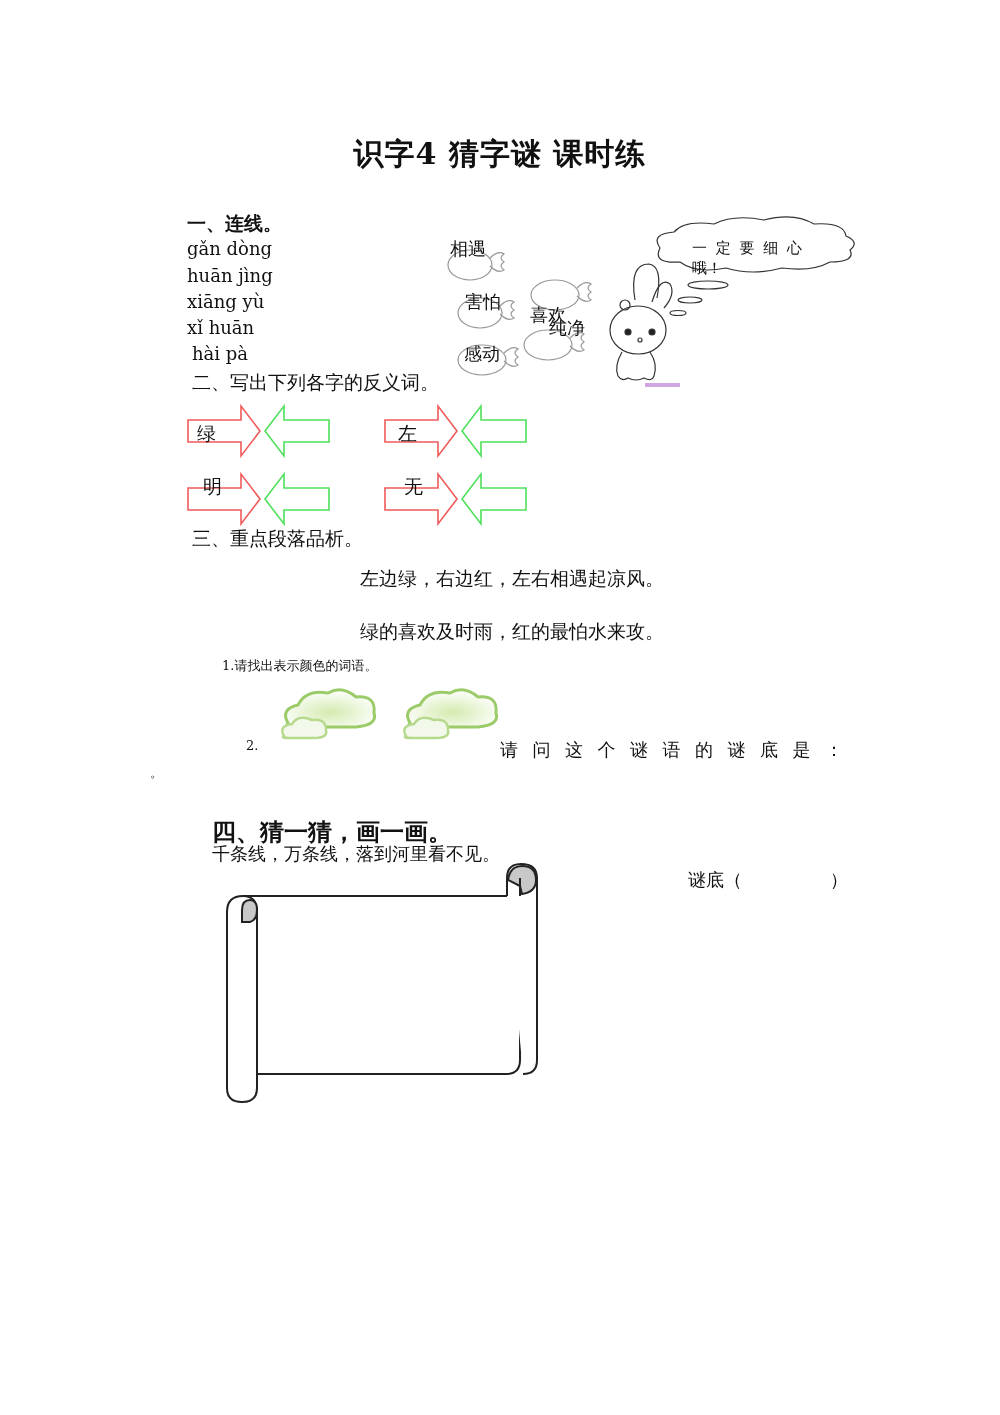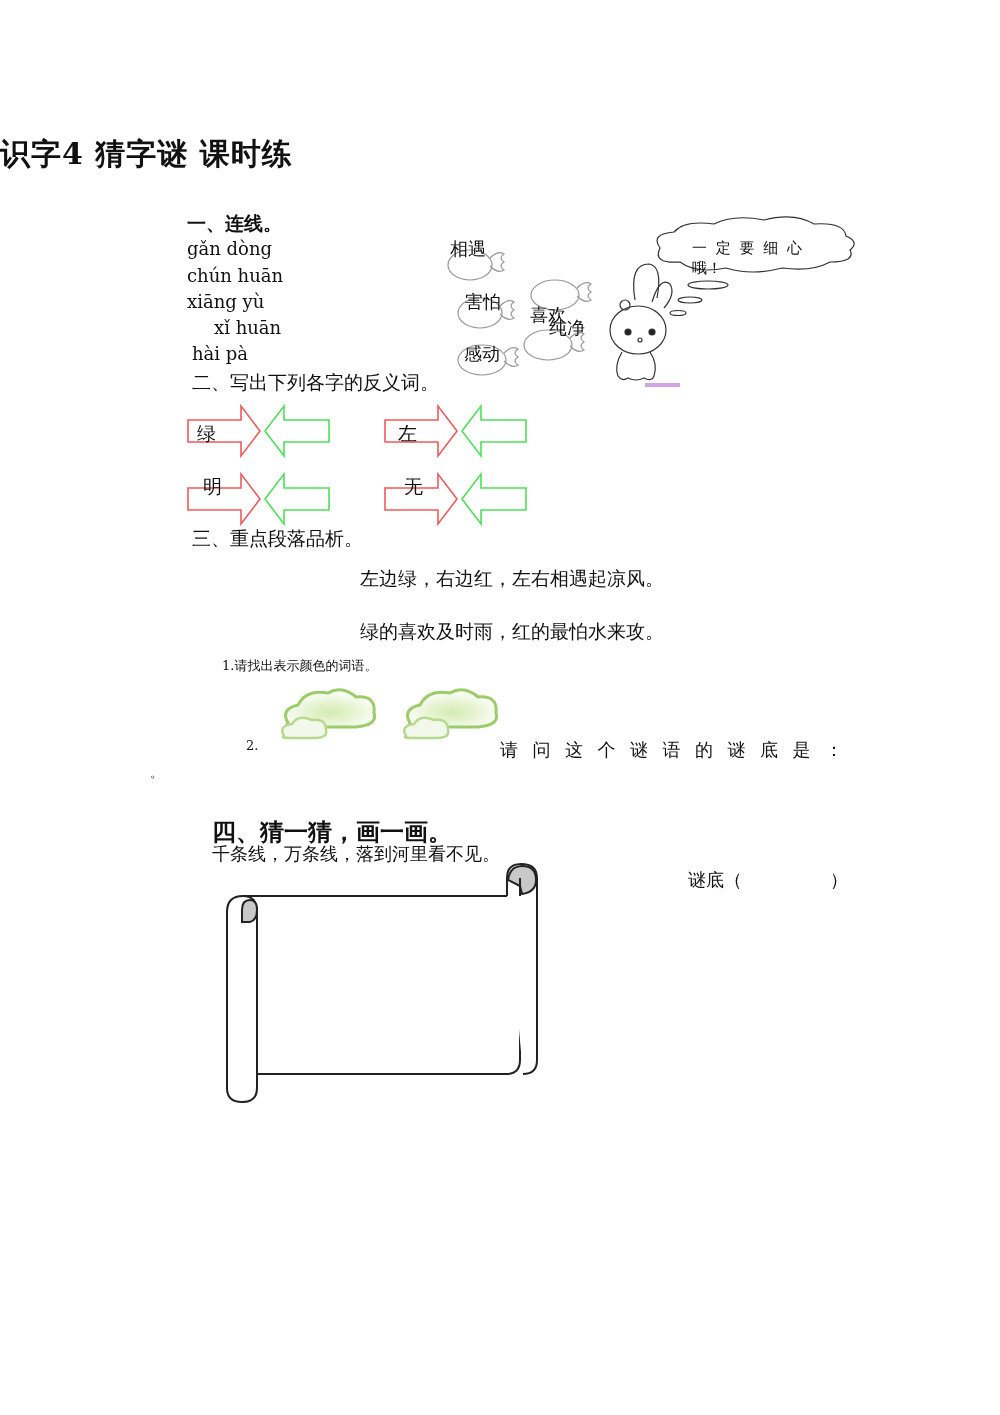--- a/index.html
+++ b/index.html
@@ -1,40 +1,40 @@
 <!DOCTYPE html>
 <html><head>
   <meta charset="utf-8">
   <style>
     html, body { margin: 0; padding: 0; background: #ffffff; }
     body { width: 1000px; height: 1415px; position: relative; overflow: hidden;
            font-family: "DejaVu Serif", "Liberation Serif", serif; color: #111; }
     .abs { position: absolute; white-space: nowrap; }
-    .title { left: 0; width: 1000px; top: 134px; font-size: 30px; font-weight: bold; letter-spacing: 1px;
+    .title { left: 0; width: 1000px; top: 134px; text-align: center; font-size: 30px; font-weight: bold; letter-spacing: 1px;
              font-family: "DejaVu Serif", serif; }
     .sec-bold { font-family: "DejaVu Sans", "Liberation Sans", sans-serif; font-weight: bold; font-size: 19px; }
     .sec { font-family: "DejaVu Sans", "Liberation Sans", sans-serif; font-size: 19px; }
     .pinyin { font-family: "DejaVu Serif", "Liberation Serif", serif; font-size: 18px; left: 187px; }
     .fishword { font-family: "DejaVu Sans", sans-serif; font-size: 18px; }
     .arrowword { font-family: "DejaVu Sans", sans-serif; font-size: 19px; }
     .riddle { font-family: "DejaVu Sans", sans-serif; font-size: 19px; left: 360px; }
     .q { font-family: "DejaVu Serif", serif; font-size: 13px; }
     .spaced { font-family: "DejaVu Serif", serif; font-size: 18px; letter-spacing: 14.5px; }
     svg { position: absolute; overflow: visible; }
   </style>
 </head>
 <body>
 
 <div class="abs title">识字4  猜字谜    课时练</div>
 
 <div class="abs sec-bold" style="left:187px;top:211px;">一、连线。</div>
 <div class="abs pinyin" style="top:238px;">gǎn   dòng</div>
-<div class="abs pinyin" style="top:265px;">chún   huān</div>
+<div class="abs pinyin" style="top:265px;">huān   jìng</div>
 <div class="abs pinyin" style="top:291px;">xiāng   yù</div>
-<div class="abs pinyin" style="top:317px;margin-left:27px;">xǐ   huān</div>
+<div class="abs pinyin" style="top:317px;">xǐ   huān</div>
 <div class="abs pinyin" style="top:343px;left:192px;">hài   pà</div>
 
 <svg width="1000" height="1415" style="left:0;top:0;pointer-events:none;">
   <g fill="none" stroke="#999" stroke-width="1.2">
 
     <ellipse cx="470" cy="265" rx="22" ry="15"></ellipse>
     <path d="M490 258 q8 -8 14 -4 q-6 4 0 8 q-6 4 0 8 q-6 4 -14 -4"></path>
 
     <ellipse cx="555" cy="295" rx="24" ry="15"></ellipse>
     <path d="M577 288 q8 -8 14 -4 q-6 4 0 8 q-6 4 0 8 q-6 4 -14 -4"></path>

